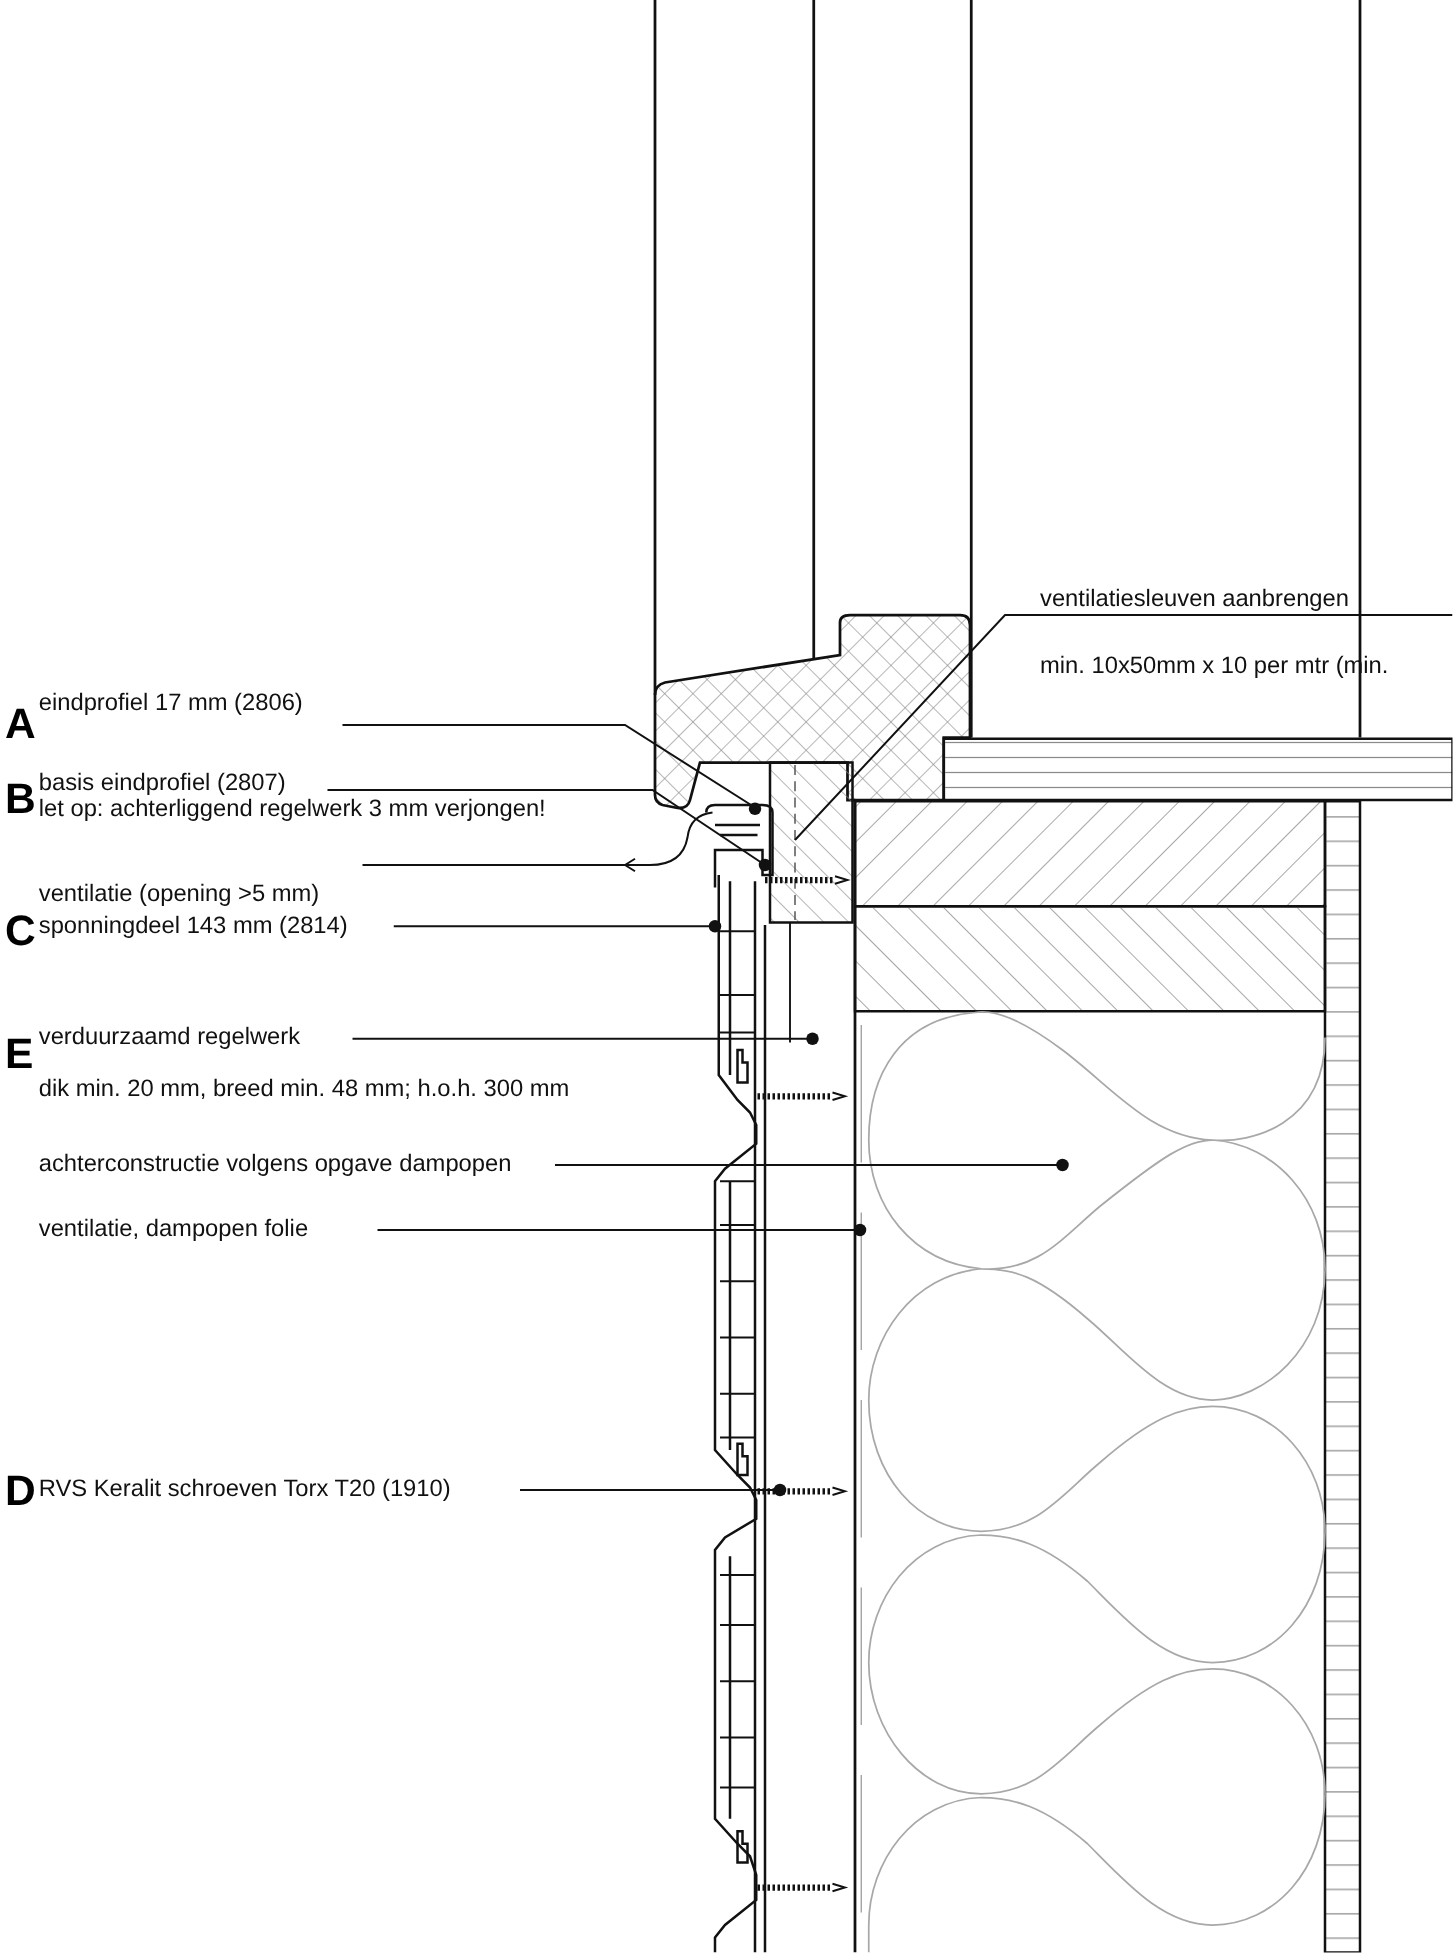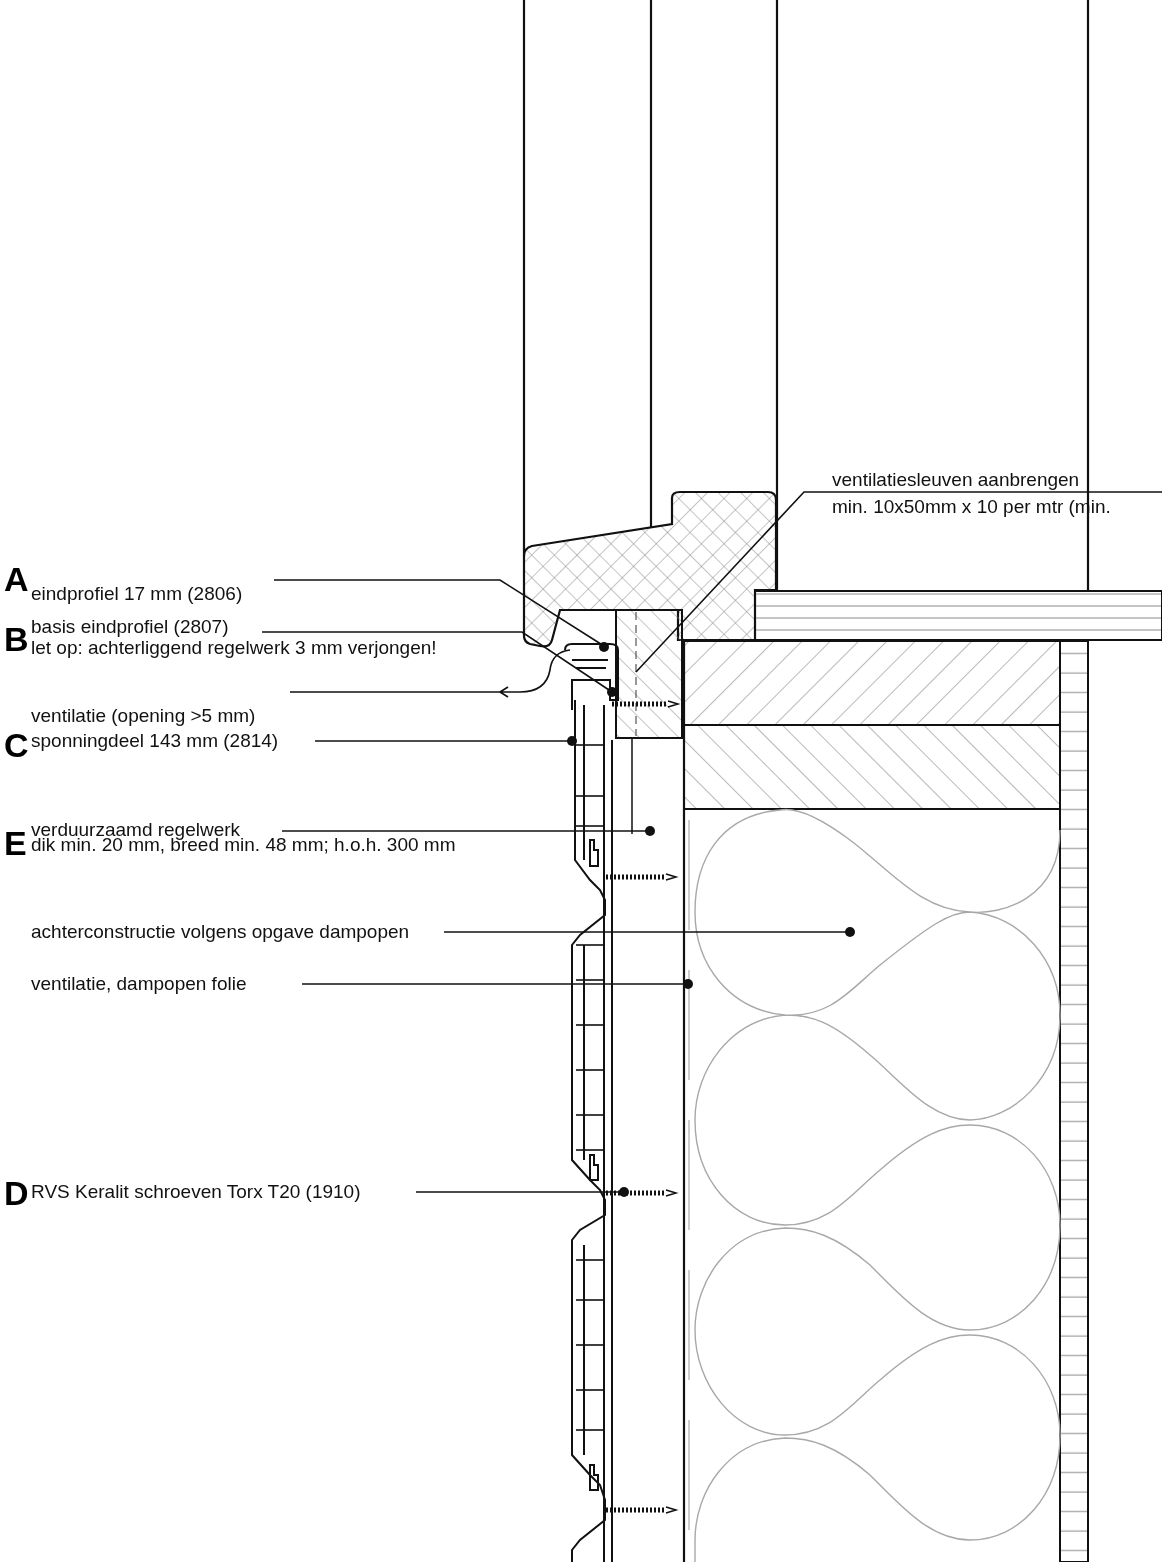--- a/index.html
+++ b/index.html
@@ -135,25 +135,25 @@
     <circle cx="624" cy="1192" r="5"></circle>
   </g>
 </svg>
 
 <div class="letter" style="left:4px;top:562px">A</div>
 <div class="letter" style="left:4px;top:622px">B</div>
 <div class="letter" style="left:4px;top:728px">C</div>
 <div class="letter" style="left:4px;top:826px">E</div>
 <div class="letter" style="left:4px;top:1176px">D</div>
 
-<div class="lbl" style="left:31px;top:584px">eindprofiel 17 mm (2806)</div>
+<div class="lbl" style="left:31px;top:553px">eindprofiel 17 mm (2806)</div>
 <div class="lbl" style="left:31px;top:617px">basis eindprofiel (2807)</div>
 <div class="lbl" style="left:31px;top:638px">let op: achterliggend regelwerk 3 mm verjongen!</div>
 <div class="lbl" style="left:31px;top:706px">ventilatie (opening &gt;5 mm)</div>
 <div class="lbl" style="left:31px;top:731px">sponningdeel 143 mm (2814)</div>
 <div class="lbl" style="left:31px;top:820px">verduurzaamd regelwerk</div>
-<div class="lbl" style="left:31px;top:835px">dik min. 20 mm, breed min. 48 mm; h.o.h. 300 mm</div>
+<div class="lbl" style="left:31px;top:862px">dik min. 20 mm, breed min. 48 mm; h.o.h. 300 mm</div>
 <div class="lbl" style="left:31px;top:922px">achterconstructie volgens opgave dampopen</div>
 <div class="lbl" style="left:31px;top:974px">ventilatie, dampopen folie</div>
 <div class="lbl" style="left:31px;top:1182px">RVS Keralit schroeven Torx T20 (1910)</div>
 
 <div class="lbl" style="left:832px;top:470px">ventilatiesleuven aanbrengen</div>
-<div class="lbl" style="left:832px;top:497px">min. 10x50mm  x 10 per mtr (min.</div>
+<div class="lbl" style="left:832px;top:523px">min. 10x50mm  x 10 per mtr (min.</div>
 
 </body></html>

